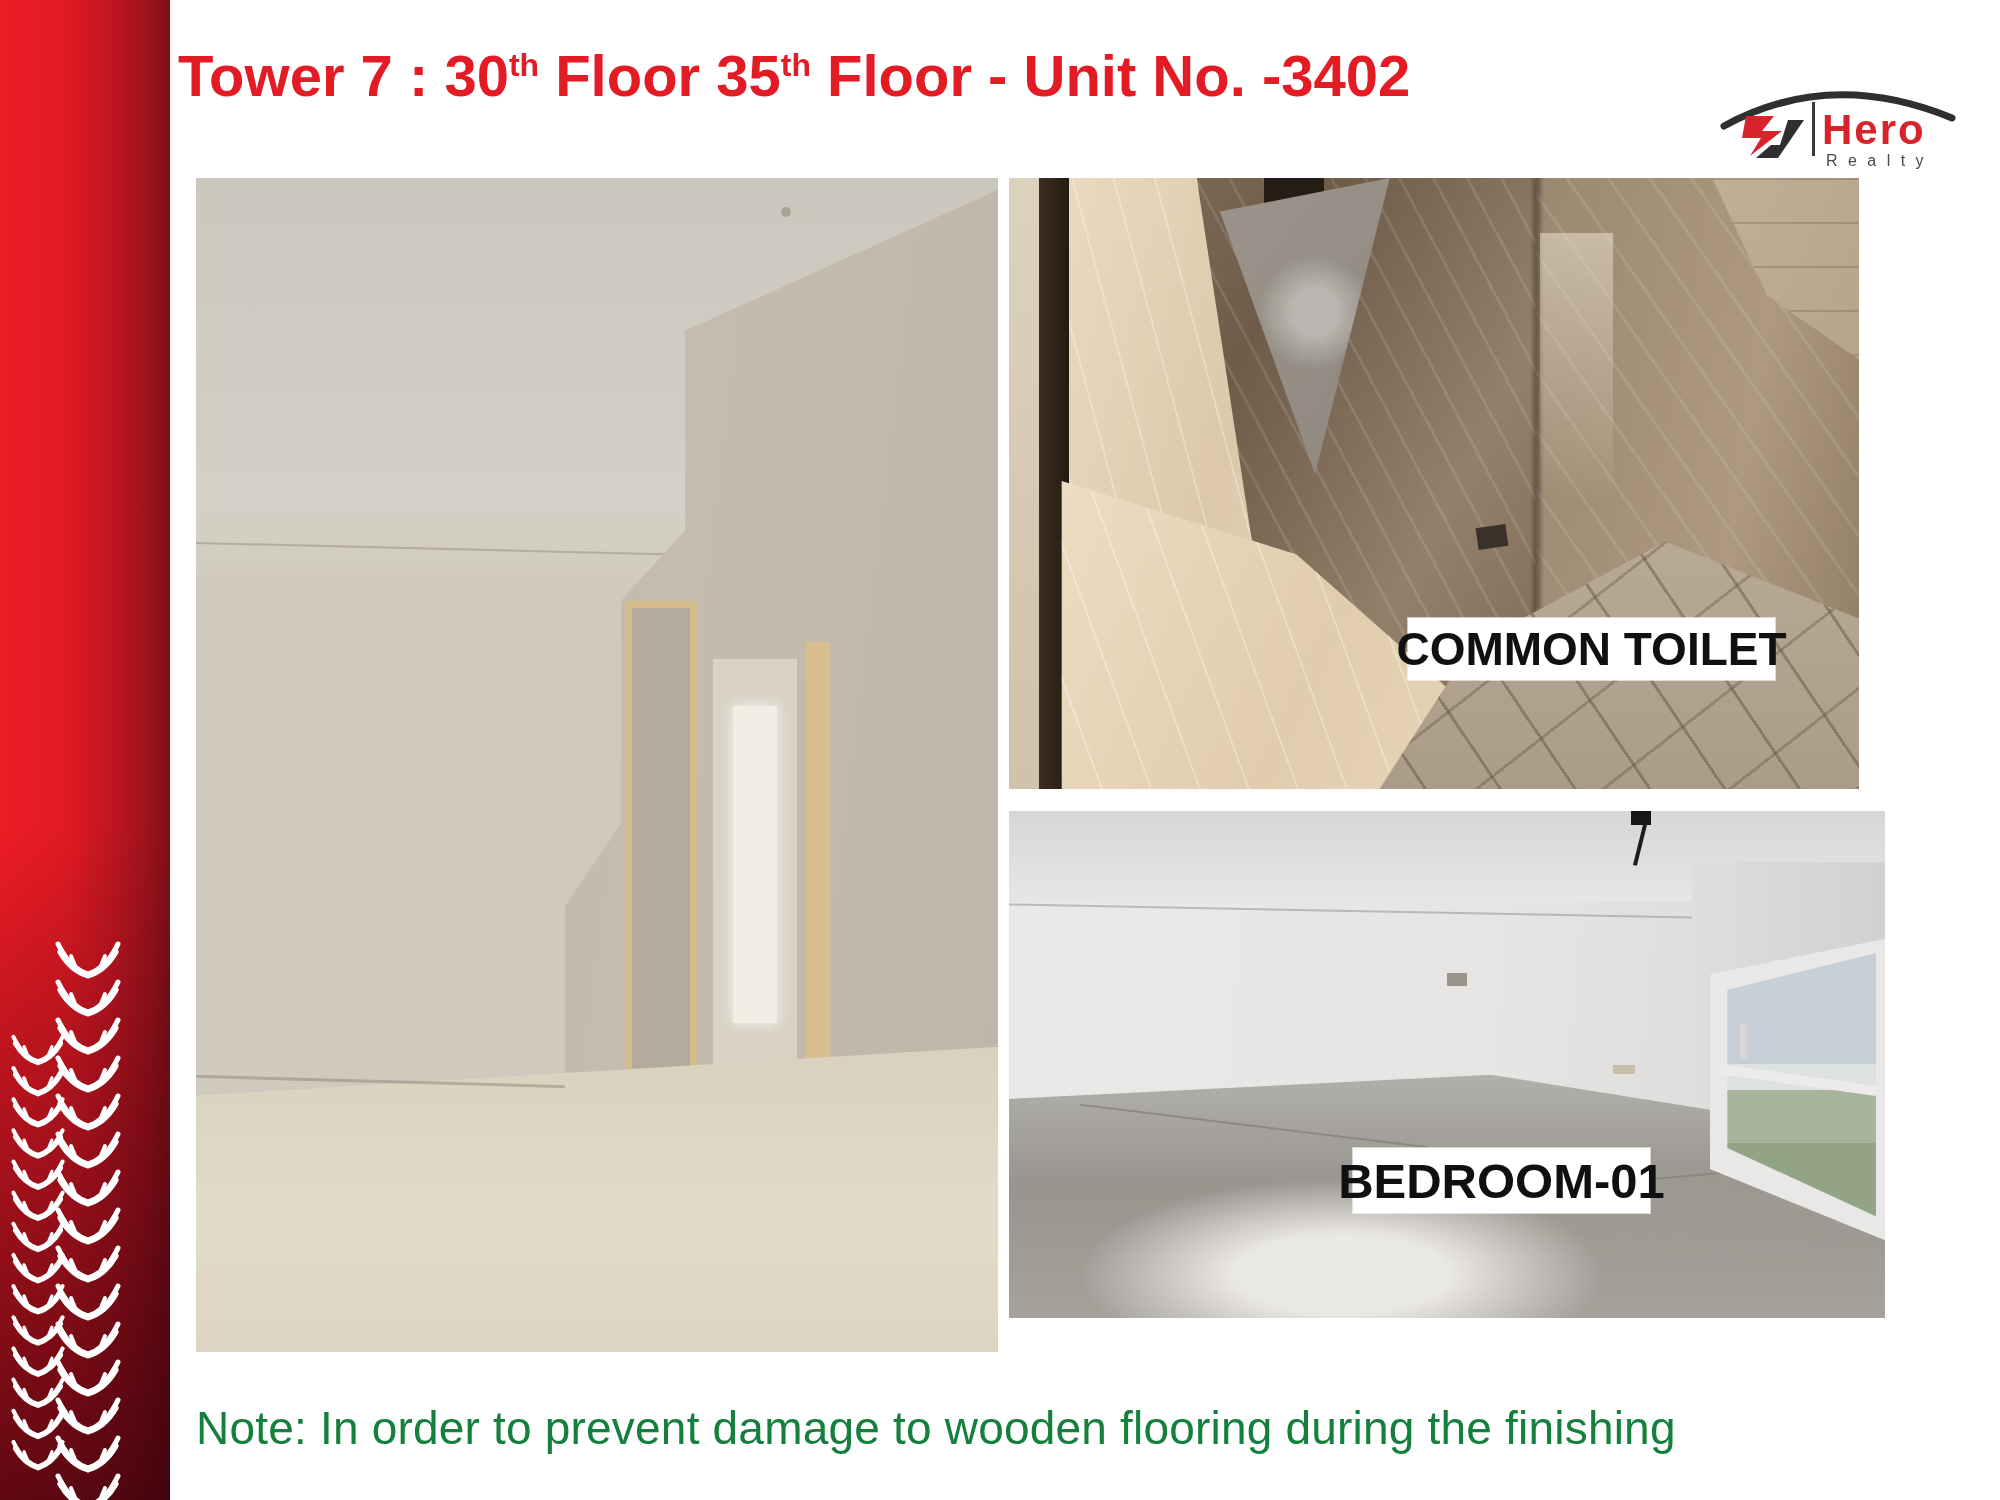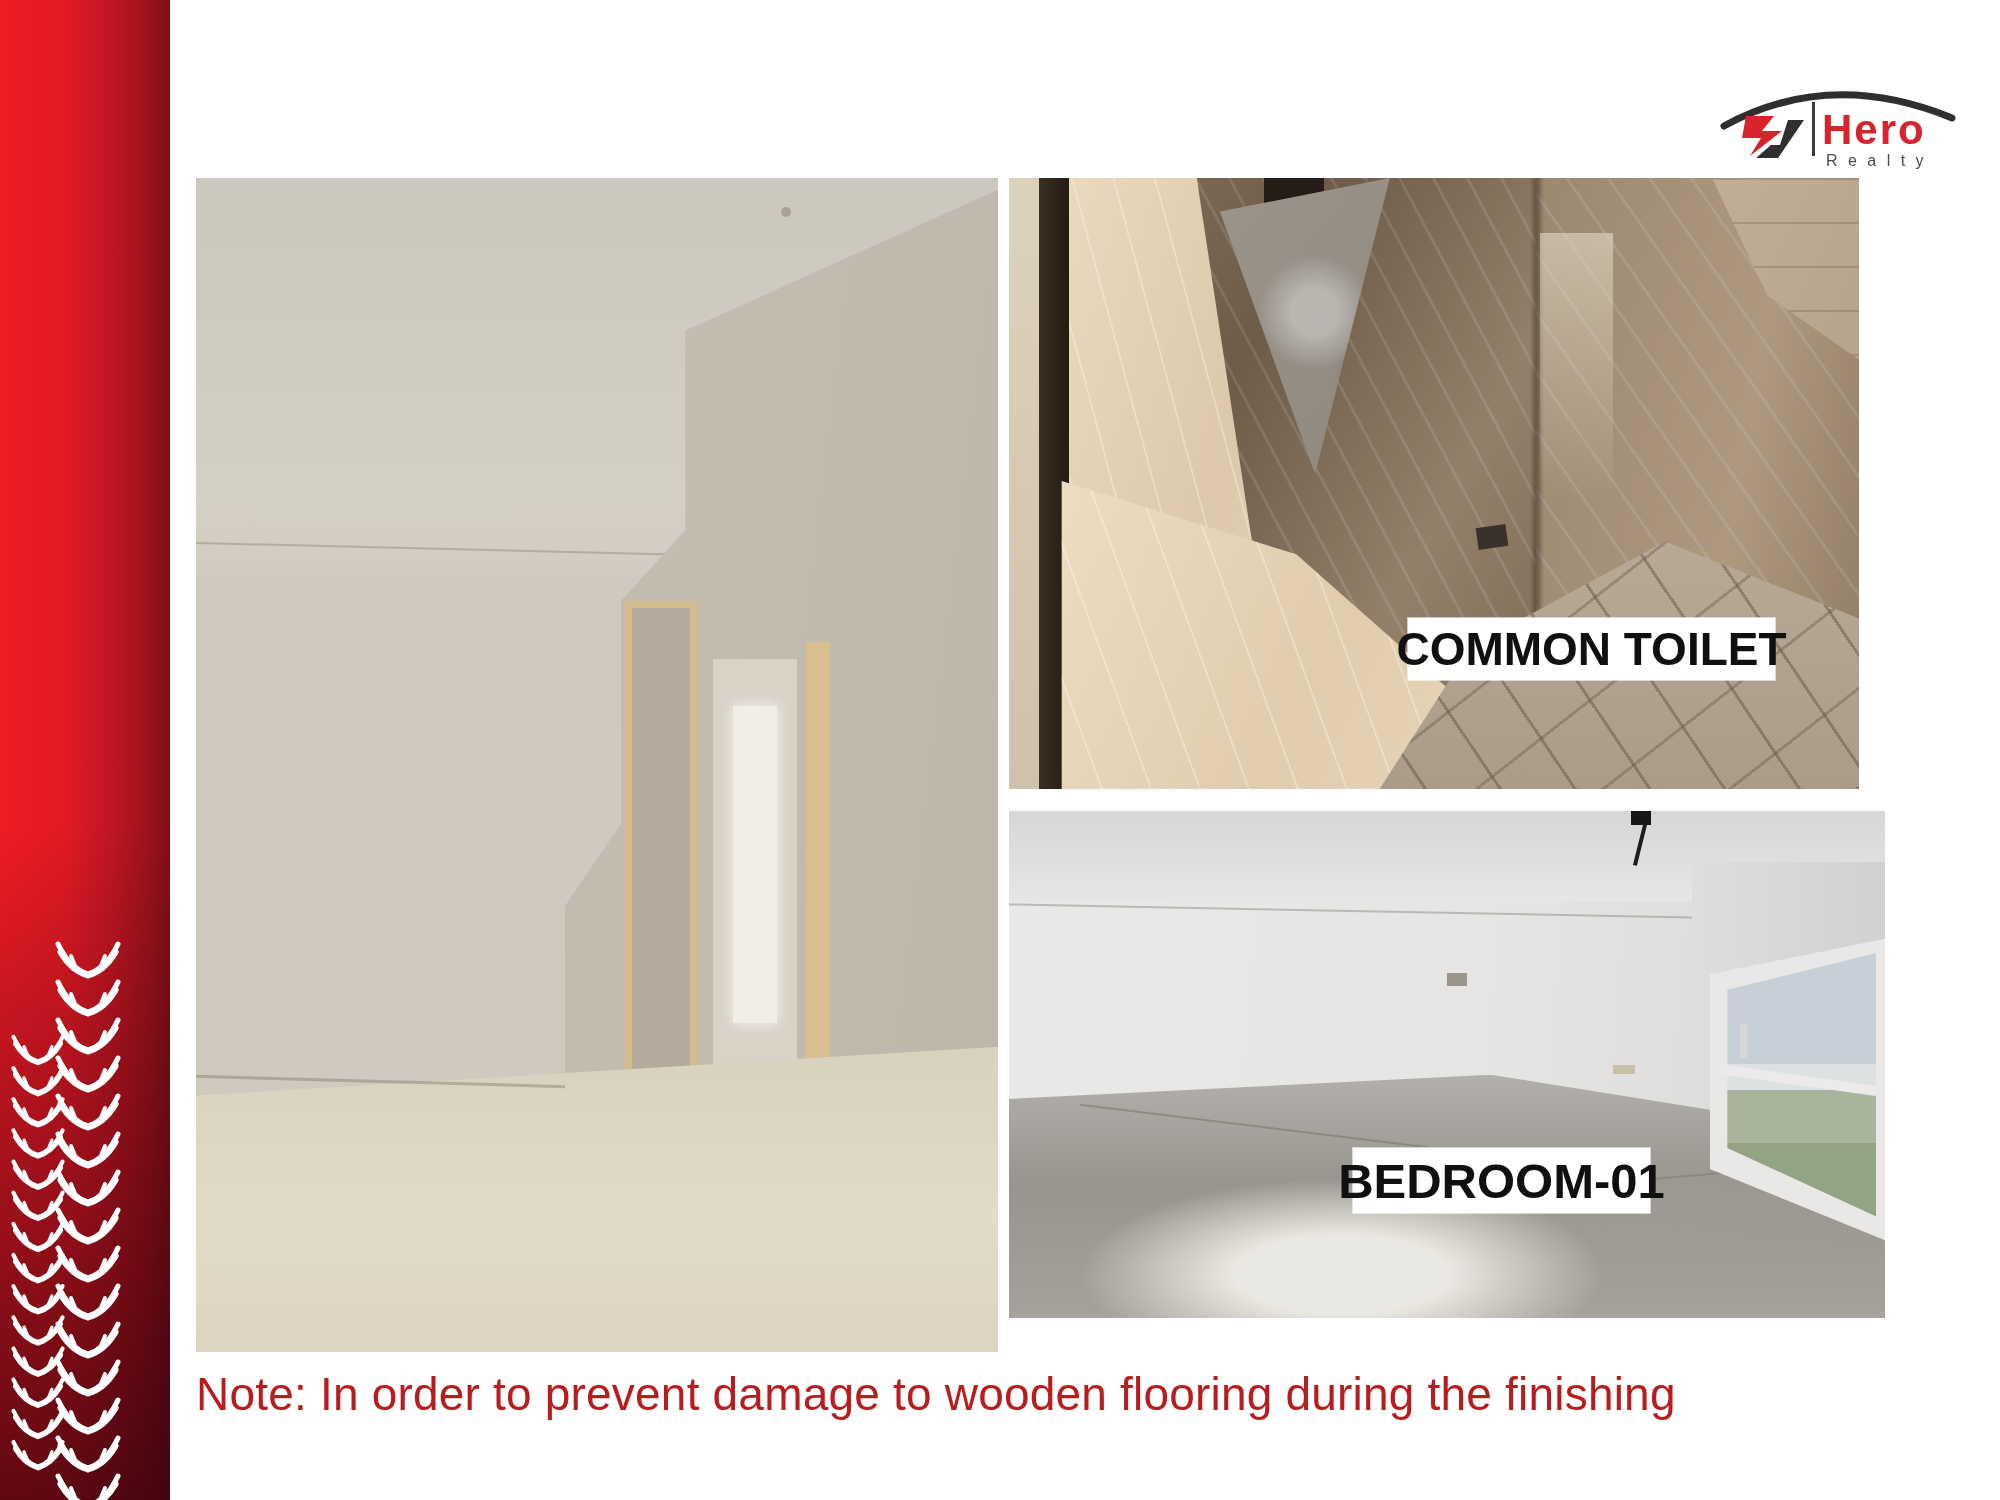--- a/index.html
+++ b/index.html
@@ -112,22 +112,22 @@
     clip-path:polygon(0 14%,100% 0,100% 100%,0 74%);
     background:linear-gradient(to bottom,#c7d0d8 0 42%,#dde1e2 42% 52%,#a8b59c 52% 72%,#93a386 72% 100%);}
   .br-mullion{left:81%;top:52%;width:18%;height:10px;background:#eceby;background:#ecebe9;transform:rotate(8deg);}
   .br-handle{left:83.5%;top:42%;width:7px;height:34px;background:#d8d7d5;}
   .br-hook{left:71%;top:0;width:20px;height:14px;background:#17171a;}
   .br-wire{left:71.8%;top:2.5%;width:4px;height:42px;background:#1d1d20;transform:rotate(14deg);}
   .br-mark1{left:50%;top:32%;width:20px;height:13px;background:#9a948c;}
   .br-mark2{left:69%;top:50%;width:22px;height:9px;background:#c9bfa8;}
   
   .note{
-    position:absolute;left:196px;top:1366px;width:1760px;
-    color:#b91c1c;font-size:46px;line-height:1.22;letter-spacing:0.2px;
+    position:absolute;left:196px;top:1400px;width:1760px;
+    color:#15803d;font-size:46px;line-height:1.22;letter-spacing:0.2px;
   }
 </style>
 </head>
 <body>
 
 <div class="slide">
 
   <div class="sideband">
     <svg class="wheat" width="170" height="570" viewBox="0 0 170 570">
       <defs>
@@ -168,20 +168,23 @@
         <use href="#wu" y="304"></use>
           <use href="#wu" y="342"></use>
           <use href="#wu" y="380"></use>
           <use href="#wu" y="418"></use>
         <use href="#wu" y="456"></use>
           <use href="#wu" y="494"></use>
       </g>
     </svg>
   </div>
 
+  <div class="title">
+    <span>Tower 7 : 30</span><sup>th</sup><span> Floor 35</span><sup>th</sup><span> Floor - Unit No. -3402</span>
+  </div>
 
   <svg class="logo" viewBox="0 0 282 118">
     <path d="M 36,74 Q 142,16 264,66" fill="none" stroke="#2f2f2f" stroke-width="7" stroke-linecap="round"></path>
     <path d="M58,64 l28,0 l-12,15 l20,0 l-32,25 l11,-18 l-19,0 z" fill="#d8232c"></path>
     <path d="M100,68 l16,0 l-26,38 l-22,0 l15,-13 l9,0 z" fill="#2f2f2f"></path>
     <rect x="124" y="50" width="3" height="54" fill="#3a3a3a"></rect>
     <text x="134" y="92" font-family="Liberation Sans, sans-serif" font-size="42" font-weight="bold" fill="#d8232c" letter-spacing="2">Hero</text>
     <text x="138" y="114" font-family="Liberation Sans, sans-serif" font-size="16" fill="#4a4a4a" letter-spacing="3">R e a l t y</text>
   </svg>
 

